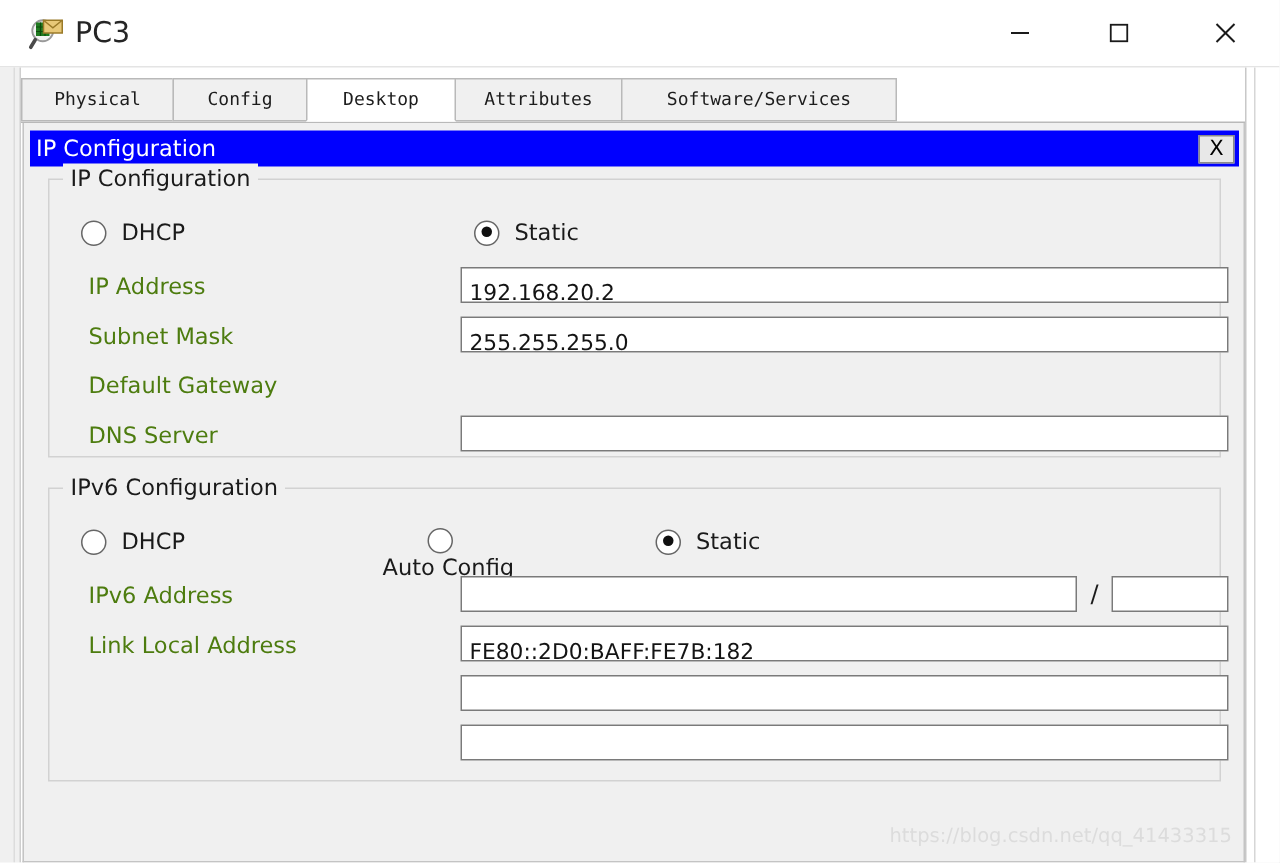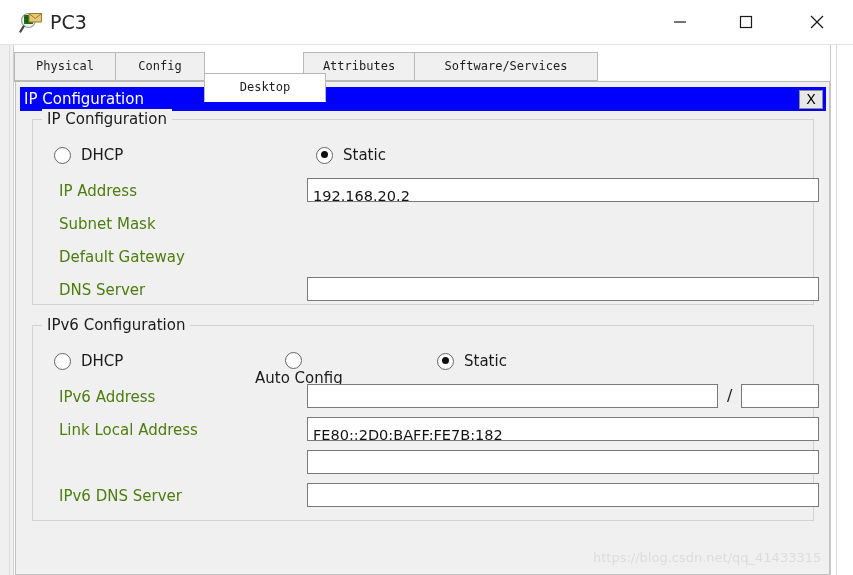--- a/index.html
+++ b/index.html
@@ -322,21 +322,21 @@
   </div>
 
   <div id="right-scroll">
     <div id="right-scroll-inner"></div>
   </div>
 
   <div id="tabstrip">
     <div id="tab-underline"></div>
     <div class="tab" style="left:0px;   width:102px;">Physical</div>
     <div class="tab" style="left:101px; width:90px;">Config</div>
-    <div class="tab active" style="left:190px; width:122px;margin-top:21px;">Desktop</div>
+    <div class="tab active" style="left:190px; width:100px;">Desktop</div>
     <div class="tab" style="left:289px; width:112px;">Attributes</div>
     <div class="tab" style="left:400px; width:184px;text-align:center;">Software/Services</div>
   </div>
 
   <div id="content">
 
     <div id="ipconfig-window">
 
       <div id="ipconfig-titlebar">
         <span id="ipconfig-title-text">IP Configuration</span>
@@ -352,20 +352,21 @@
         </label>
         <label class="radio-wrap" style="left:283px; top:26px;">
           <span class="radio-dot checked"></span>
           <span class="radio-label">Static</span>
         </label>
 
         <span class="field-label" style="left:26px; top:61px;">IP Address</span>
         <input class="field-input" style="left: 274px; top: 58px; width: 512px;" type="text" value="192.168.20.2">
 
         <span class="field-label" style="left:26px; top:94px;">Subnet Mask</span>
+        <input class="field-input" style="left: 274px; top: 91px; width: 512px;" type="text" value="255.255.255.0">
 
         <span class="field-label" style="left:26px; top:127px;">Default Gateway</span>
 
         <span class="field-label" style="left:26px; top:160px;">DNS Server</span>
         <input class="field-input" style="left: 274px; top: 157px; width: 512px;" type="text" value="">
       </div>
 
       <div class="groupbox" id="grp-ipv6">
         <span class="group-title">IPv6 Configuration</span>
 
@@ -385,21 +386,20 @@
         <span class="field-label" style="left:26px; top:61px;">IPv6 Address</span>
         <input class="field-input" style="left: 274px; top: 58px; width: 411px;" type="text" value="">
         <span class="slash-sep" style="left:694px; top:59px;">/</span>
         <input class="field-input" style="left: 708px; top: 58px; width: 78px;" type="text" value="">
 
         <span class="field-label" style="left:26px; top:94px;">Link Local Address</span>
         <input class="field-input" style="left: 274px; top: 91px; width: 512px;" type="text" value="FE80::2D0:BAFF:FE7B:182">
 
         <input class="field-input" style="left: 274px; top: 124px; width: 512px;" type="text" value="">
 
-        <span class="field-label" style="left:26px; top:160px;">IPv6 DNS Server</span>
         <input class="field-input" style="left: 274px; top: 157px; width: 512px;" type="text" value="">
       </div>
 
     </div>
   </div>
 
   <div id="watermark">https://blog.csdn.net/qq_41433315</div>
 
 </div>
 

